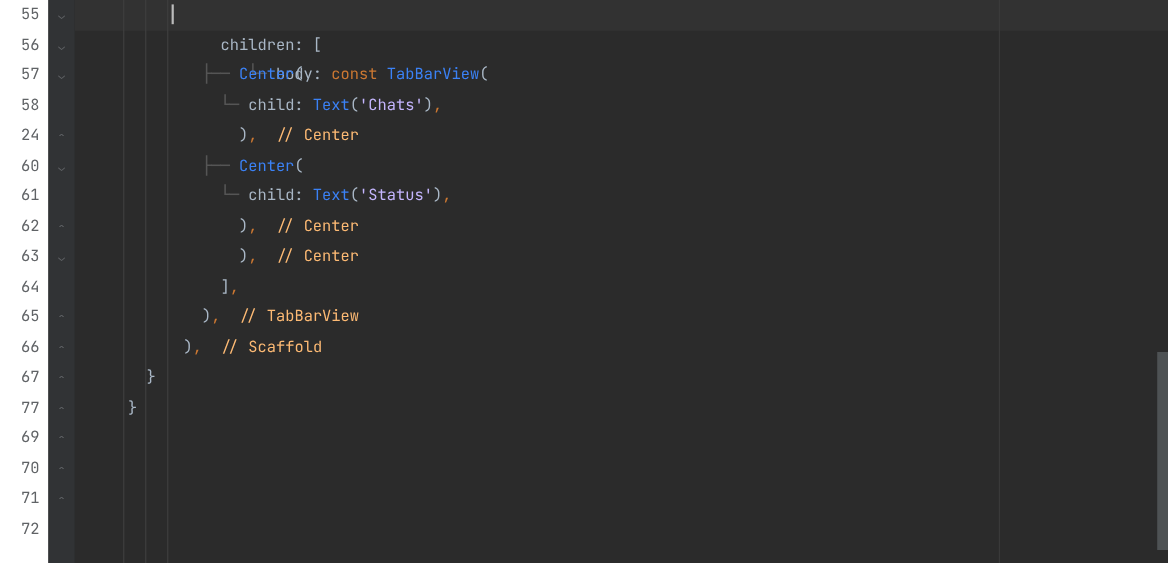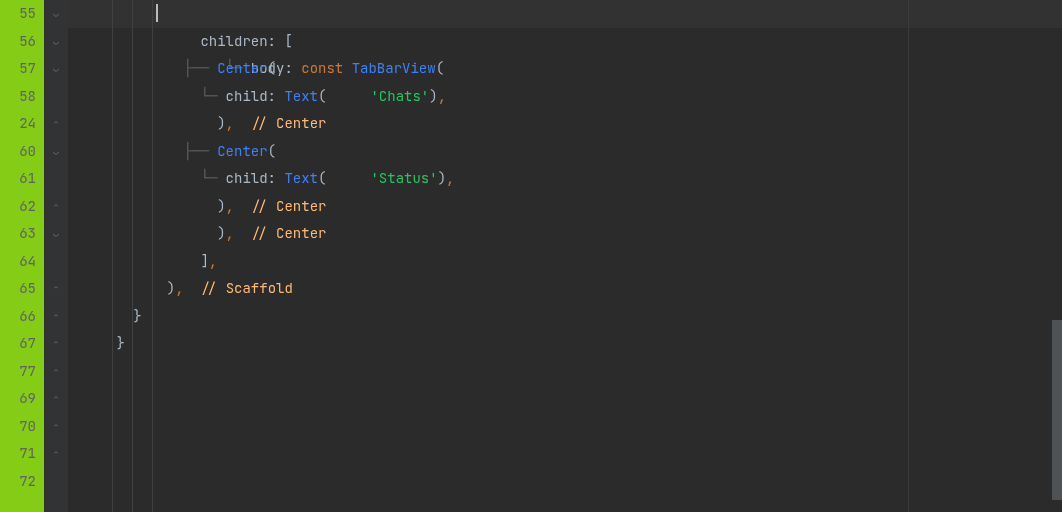--- a/index.html
+++ b/index.html
@@ -14,21 +14,21 @@
     height: 512px;
     position: relative;
   }
   .editor {
     display: flex;
     height: 100%;
     background: #2b2b2b;
   }
   .gutter {
     width: 44px;
-    background: #84cc16;
+    background: #ffffff;
     color: #606366;
     text-align: right;
     padding-right: 8px;
     user-select: none;
     flex-shrink: 0;
   }
   .gutter .ln { height: 27.5px; }
   .fold-col {
     width: 24px;
     background: #313335;
@@ -69,21 +69,21 @@
   .caret {
     position:absolute;
     width:2px;
     height:18px;
     background:#bbbbbb;
     top: 4px;
   }
   .tok-key { color:#cc7832; }
   .tok-ident { color:#a9b7c6; }
   .tok-type { color:#3b82f6; }
-  .tok-str { color:#22c55e;margin-left:44px; }
+  .tok-str { color:#c4b5fd; }
   .tok-comment { color:#fdba74; }
   .tok-punct { color:#a9b7c6; }
   .tok-comma-orange { color:#cc7832; }
   .fold-tree { color:#555; }
   .scrollbar {
     position:absolute;
     right:0; top:0;
     width:12px;
     height:100%;
     background:transparent;
@@ -194,20 +194,21 @@
       </div>
       <div class="line"><span>           </span><span class="tok-ident">children</span><span class="tok-punct">: [</span></div>
       <div class="line"><span class="fold-tree">         ├── </span><span class="tok-type">Center</span><span class="tok-punct">(</span></div>
       <div class="line"><span class="fold-tree">           └─ </span><span class="tok-ident">child</span><span class="tok-punct">: </span><span class="tok-type">Text</span><span class="tok-punct">(</span><span class="tok-str">'Chats'</span><span class="tok-punct">)</span><span class="tok-comma-orange">,</span></div>
       <div class="line"><span>             </span><span class="tok-punct">)</span><span class="tok-comma-orange">,</span><span>  </span><span class="tok-comment">// Center</span></div>
       <div class="line"><span class="fold-tree">         ├── </span><span class="tok-type">Center</span><span class="tok-punct">(</span></div>
       <div class="line"><span class="fold-tree">           └─ </span><span class="tok-ident">child</span><span class="tok-punct">: </span><span class="tok-type">Text</span><span class="tok-punct">(</span><span class="tok-str">'Status'</span><span class="tok-punct">)</span><span class="tok-comma-orange">,</span></div>
       <div class="line"><span>             </span><span class="tok-punct">)</span><span class="tok-comma-orange">,</span><span>  </span><span class="tok-comment">// Center</span></div>
       <div class="line"><span>             </span><span class="tok-punct">)</span><span class="tok-comma-orange">,</span><span>  </span><span class="tok-comment">// Center</span></div>
       <div class="line"><span>           </span><span class="tok-punct">]</span><span class="tok-comma-orange">,</span></div>
+      <div class="line"><span>         </span><span class="tok-punct">)</span><span class="tok-comma-orange">,</span><span>  </span><span class="tok-comment">// TabBarView</span></div>
       <div class="line"><span>       </span><span class="tok-punct">)</span><span class="tok-comma-orange">,</span><span>  </span><span class="tok-comment">// Scaffold</span></div>
       <div class="line"><span>   </span><span class="tok-punct">}</span></div>
       <div class="line"><span> </span><span class="tok-punct">}</span></div>
       <div class="line"></div>
     </div>
 
     <div class="scrollbar">
       <div class="scroll-thumb" style="top: 320px; height: 180px;"></div>
     </div>
   </div>

